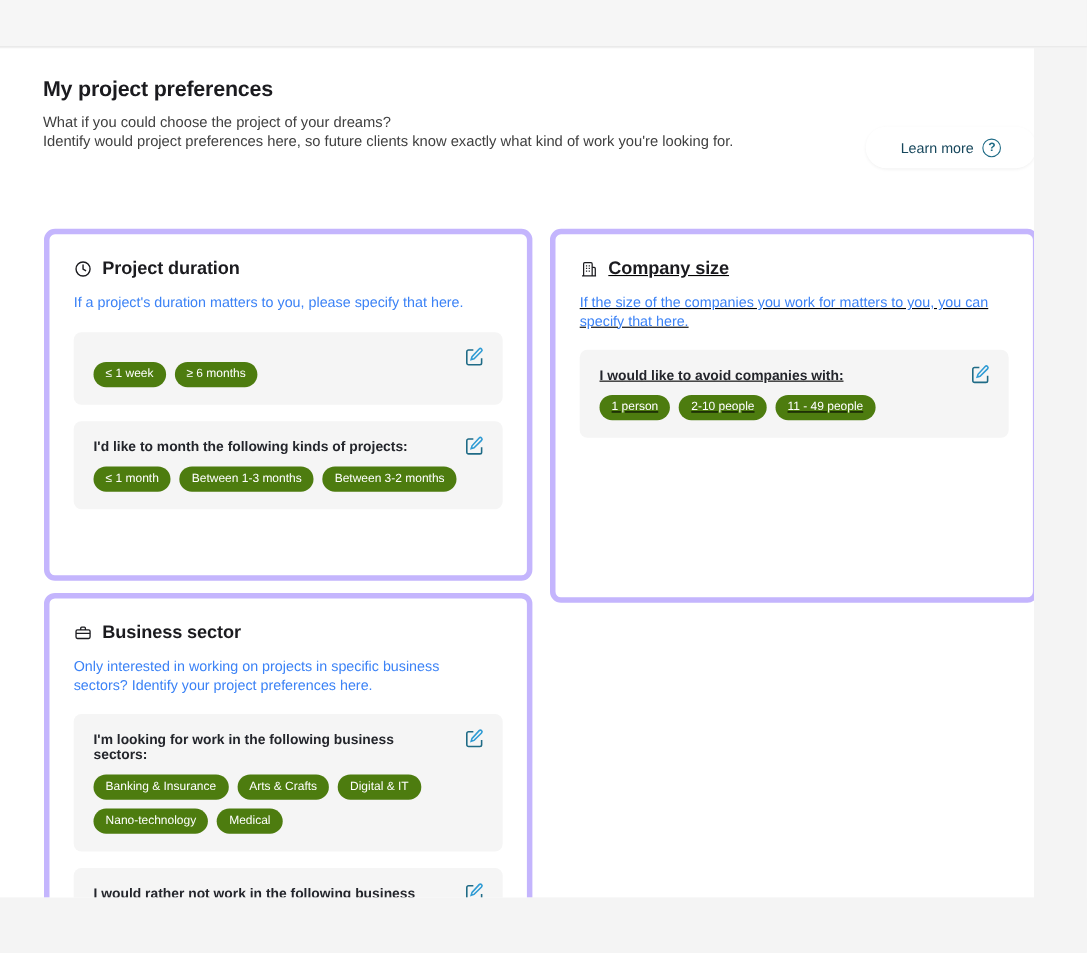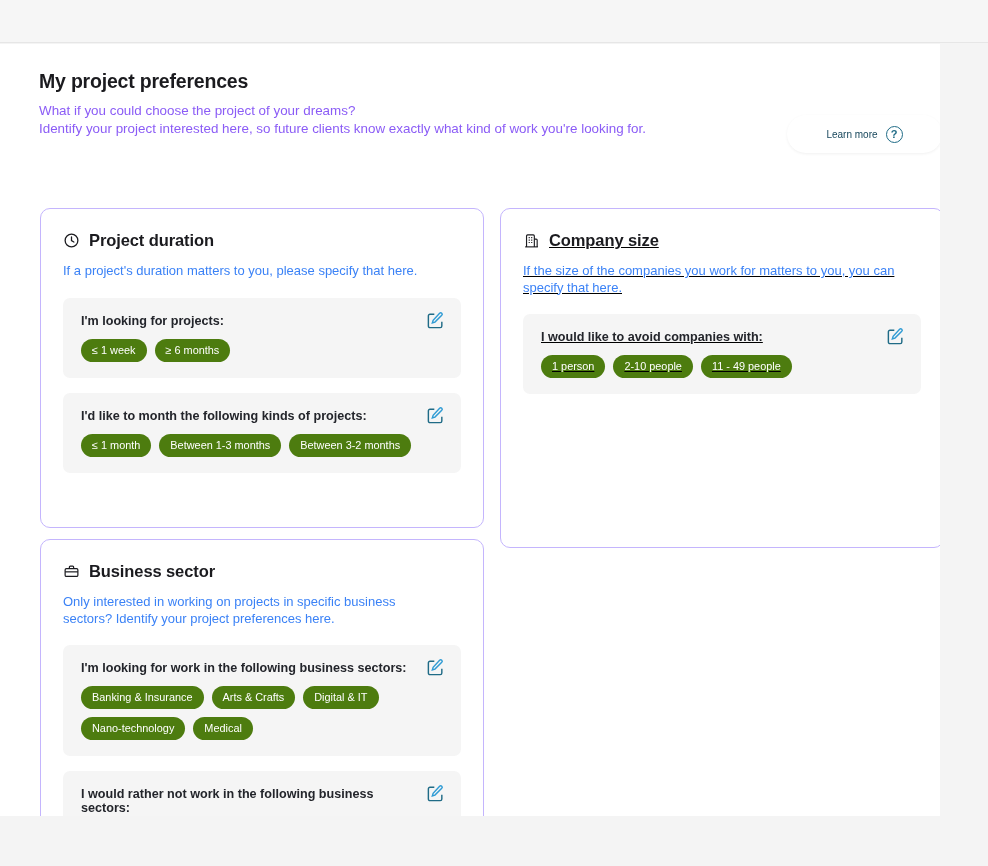--- a/index.html
+++ b/index.html
@@ -29,45 +29,45 @@
   .page-header {
     position: absolute; top: 26px; left: 39px;
     width: 910px;
   }
   .page-title {
     font-size: 19.5px; font-weight: bold; color: #1b1b1f;
     letter-spacing: -0.2px;
   }
   .page-sub {
     margin-top: 9px;
-    font-size: 13.4px; line-height: 17.5px; color: #8b5cf6;
+    font-size: 13.4px; line-height: 17.5px; color: #404040;
   }
   .learn-more {
     position: absolute; top: 71px; left: 787px;
     width: 155px; height: 38px;
     background: #ffffff;
     border-radius: 19px;
     display: flex; align-items: center; justify-content: center;
     gap: 8px;
     box-shadow: 0 1px 3px rgba(0,0,0,0.06);
     cursor: pointer;
   }
-  .learn-more-label { font-size: 10px; color: #17475c; text-align: right; }
+  .learn-more-label { font-size: 13px; color: #17475c; text-align: right; }
   .qmark {
     width: 17px; height: 17px; border-radius: 50%;
     border: 1.4px solid #1f6b86;
     display: flex; align-items: center; justify-content: center;
     font-size: 11px; color: #1f6b86; line-height: 1;
     font-weight: bold;
   }
   .cards { position: absolute; top: 120px; left: 0; width: 988px; }
   .card {
     position: absolute;
     background: #ffffff;
-    border: 1px solid #c4b5fd;
+    border: 5px solid #c4b5fd;
     border-radius: 10px;
   }
   .card-duration { left: 40px; top: 44px; width: 444px; height: 320px; }
   .card-company  { left: 500px; top: 44px; width: 444px; height: 340px; text-decoration: underline; }
   .card-sector   { left: 40px; top: 375px; width: 444px; height: 450px; }
   .card-inner { padding: 22px 22px 0 22px; }
   .card-head {
     display: flex; align-items: center; gap: 9px;
     font-size: 16.5px; font-weight: bold; color: #1b1b1f;
     letter-spacing: -0.1px;
@@ -109,21 +109,21 @@
 <body>
 
 <div class="top-band"></div>
 
 <div class="content-sheet">
 
   <div class="page-header">
     <div class="page-title">My project preferences</div>
     <div class="page-sub">
       <div>What if you could choose the project of your dreams?</div>
-      <div>Identify your project interested here, so future clients know exactly what kind of work you're looking for.</div>
+      <div>Identify would project preferences here, so future clients know exactly what kind of work you're looking for.</div>
     </div>
   </div>
 
   <div class="learn-more">
     <span class="learn-more-label">Learn more</span>
     <span class="qmark">?</span>
   </div>
 
   <div class="cards" id="cards-root">
       <div class="card card-duration">
@@ -132,21 +132,20 @@
             <span>
               <svg class="icon-svg" width="17" height="17" viewBox="0 0 24 24" fill="none" stroke="#1b1b1f" stroke-width="1.8">
                 <circle cx="12" cy="12" r="9"></circle>
                 <path d="M12 7v5.2l3.3 2" stroke-linecap="round"></path>
               </svg>
             </span>
             <span>Project duration</span>
           </div>
           <div class="card-desc">If a project's duration matters to you, please specify that here.</div>
           <div class="panel">
-            <div class="panel-title">I'm looking for projects:</div>
             <div class="edit-btn"><span><svg class="icon-svg" width="19" height="19" viewBox="0 0 24 24" fill="none" stroke="#1f6b86" stroke-width="1.8">
                   <path d="M20 13.5V19a2 2 0 0 1-2 2H5a2 2 0 0 1-2-2V6a2 2 0 0 1 2-2h5.5"></path>
                   <path d="M17.2 2.8a1.9 1.9 0 0 1 2.7 2.7L11.3 14 8 15l1-3.3 8.2-8.9z" stroke="#2f9bd4"></path>
                 </svg></span></div>
             <div class="chips">
               <span class="chip">≤ 1 week</span>
               <span class="chip">≥ 6 months</span>
             </div>
           </div>
           <div class="panel">

